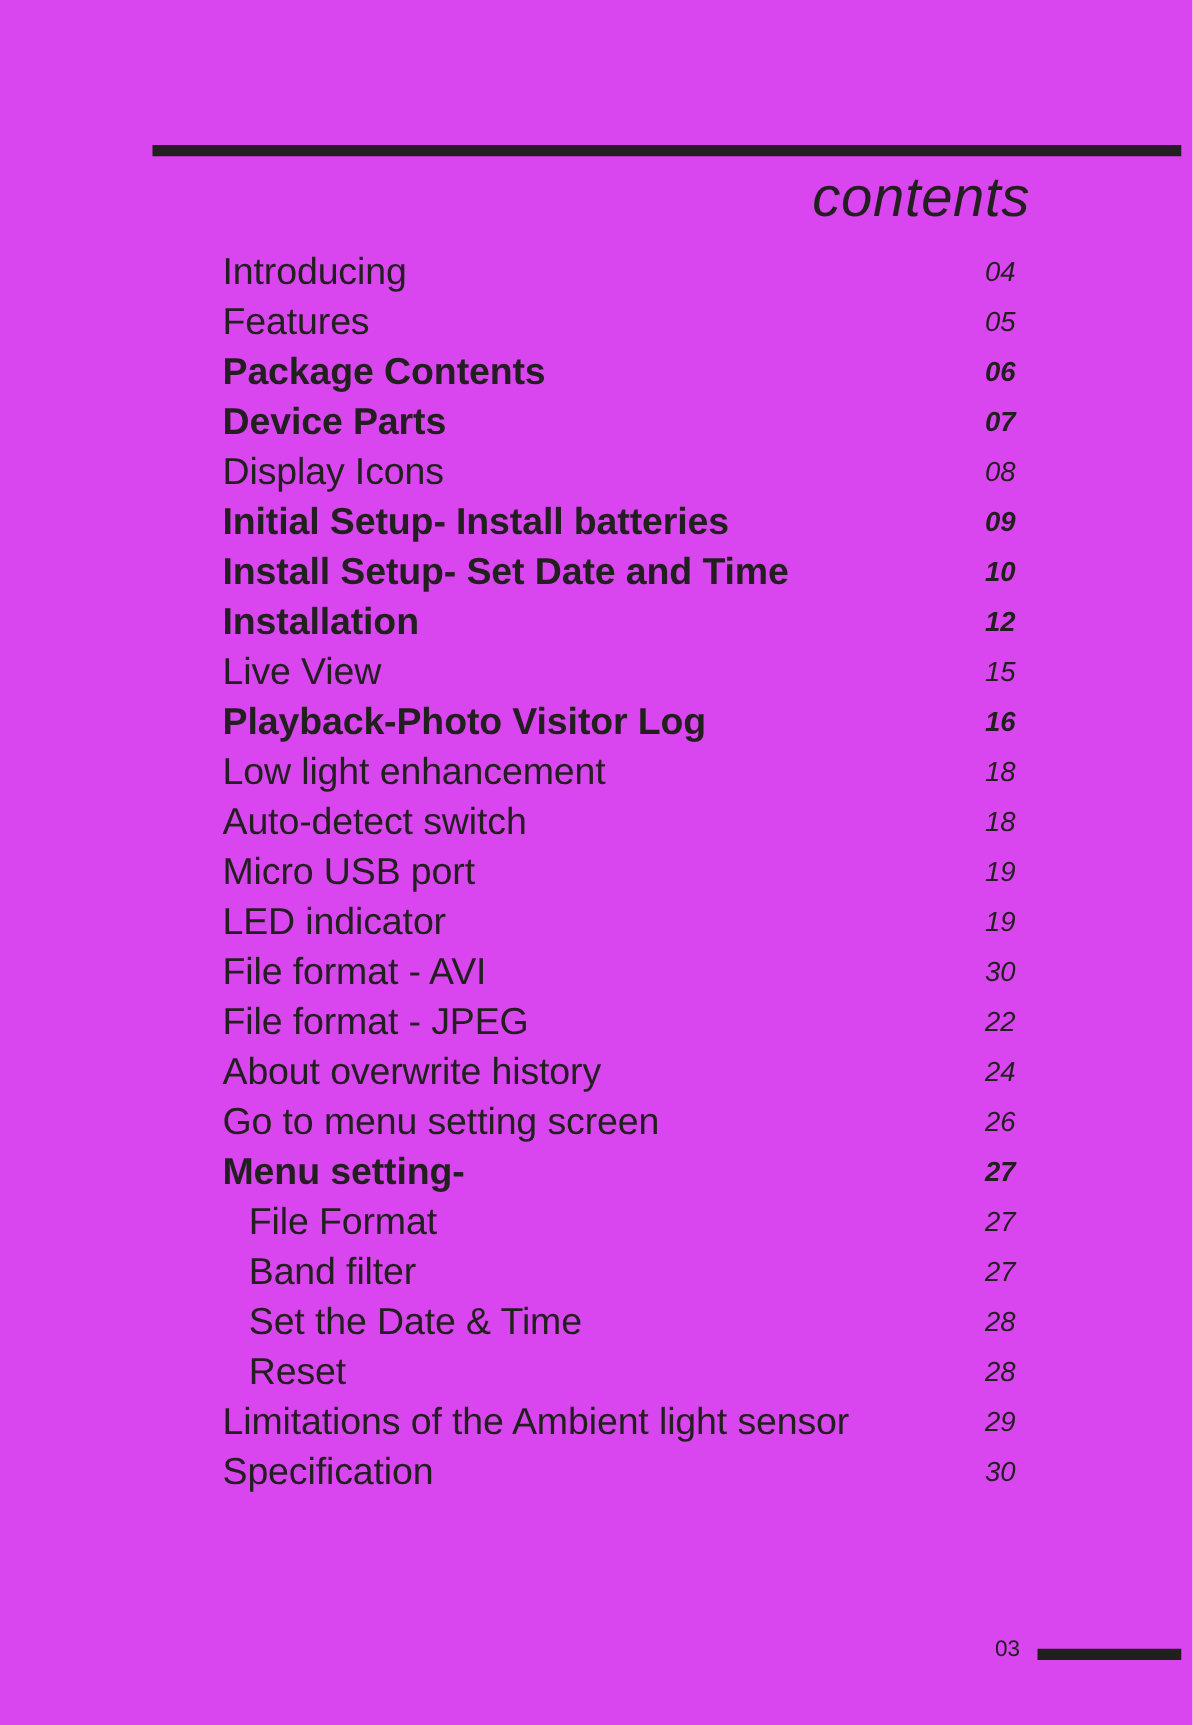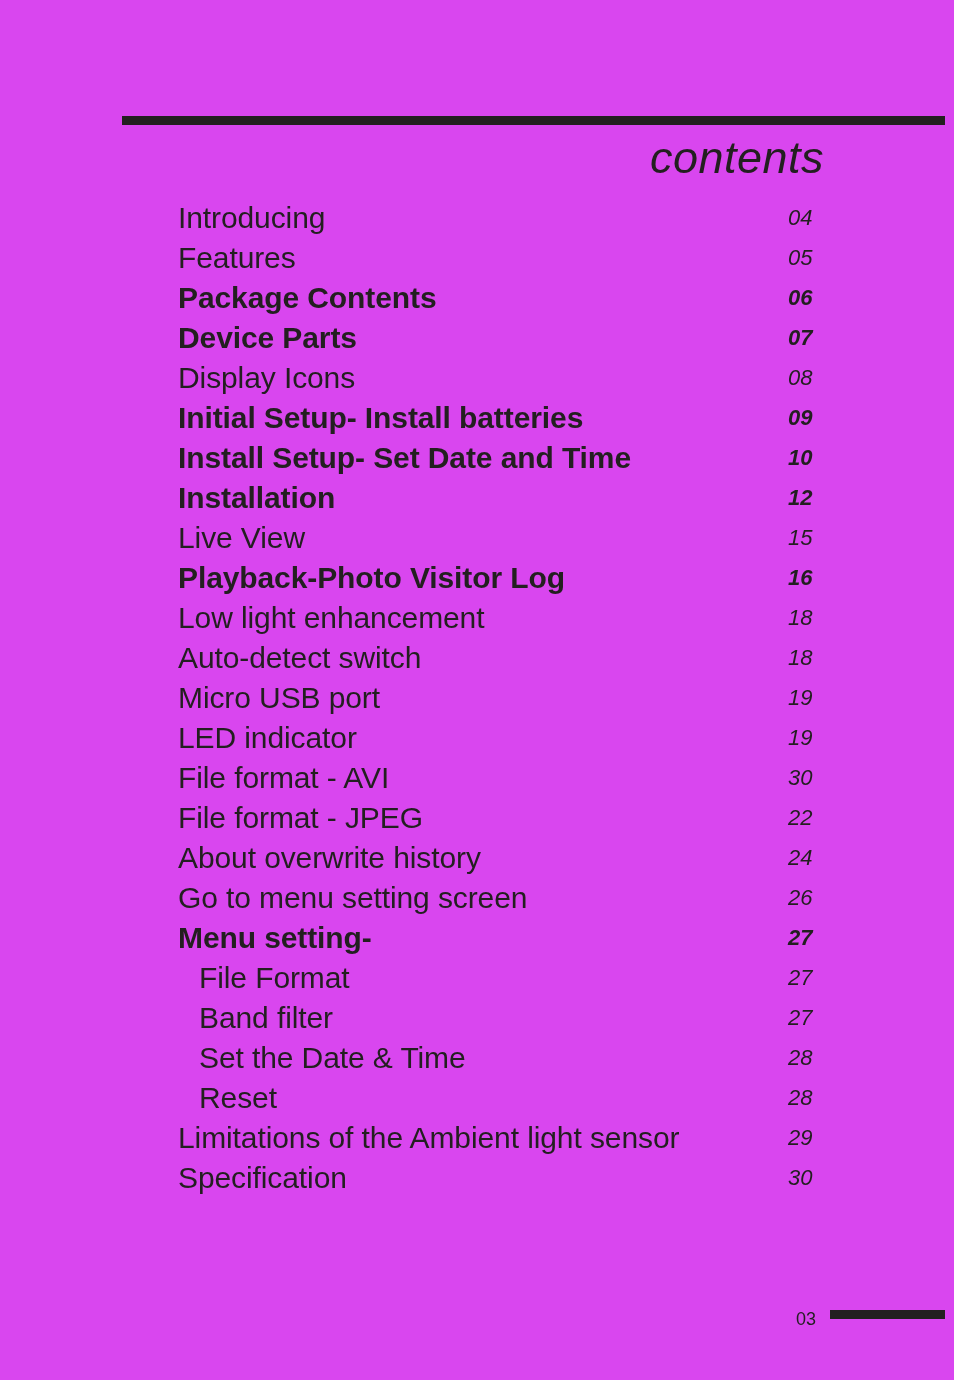--- a/index.html
+++ b/index.html
@@ -76,21 +76,21 @@
   .toc-row.bold .toc-page {
     font-weight: 700;
   }
 
   
   .footer {
     position: absolute;
     right: 9px;
     bottom: 52px;
     display: flex;
-    align-items: flex-start;
+    align-items: flex-end;
     gap: 14px;
   }
   .footer-page-number {
     font-size: 18px;
     color: #231f20;
     line-height: 1;
   }
   .footer-rule {
     width: 115px;
     height: 9px;

